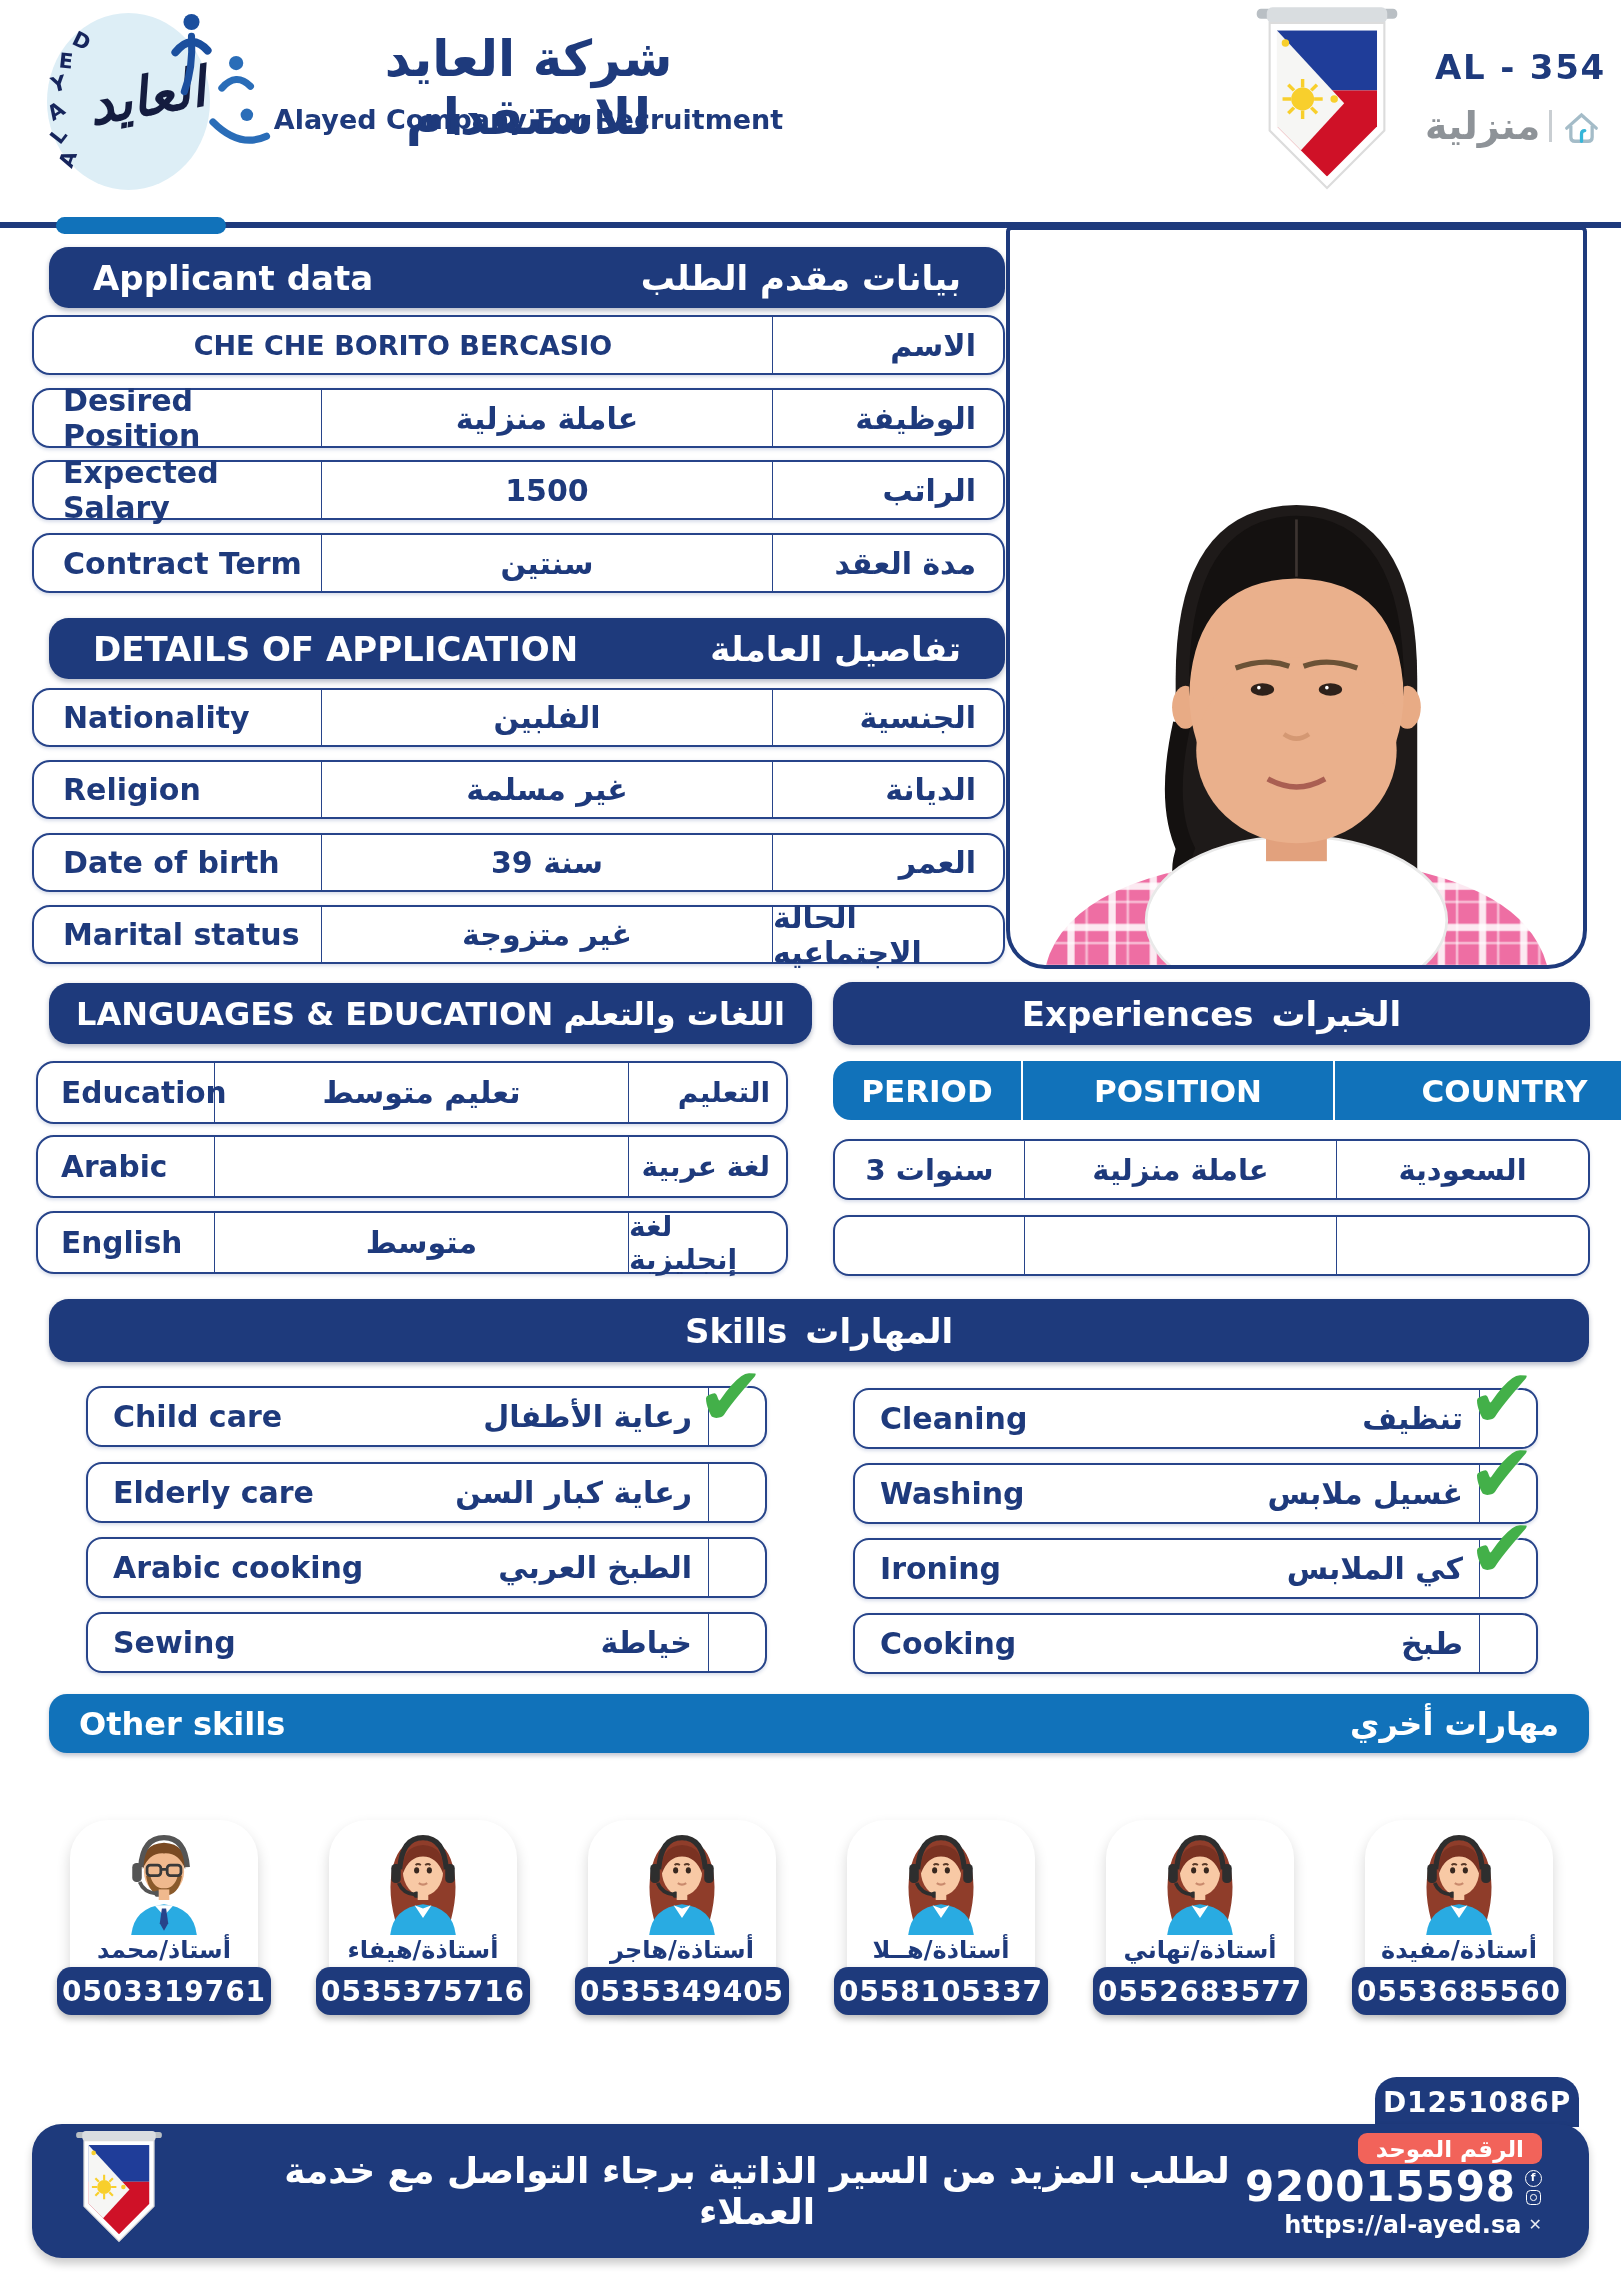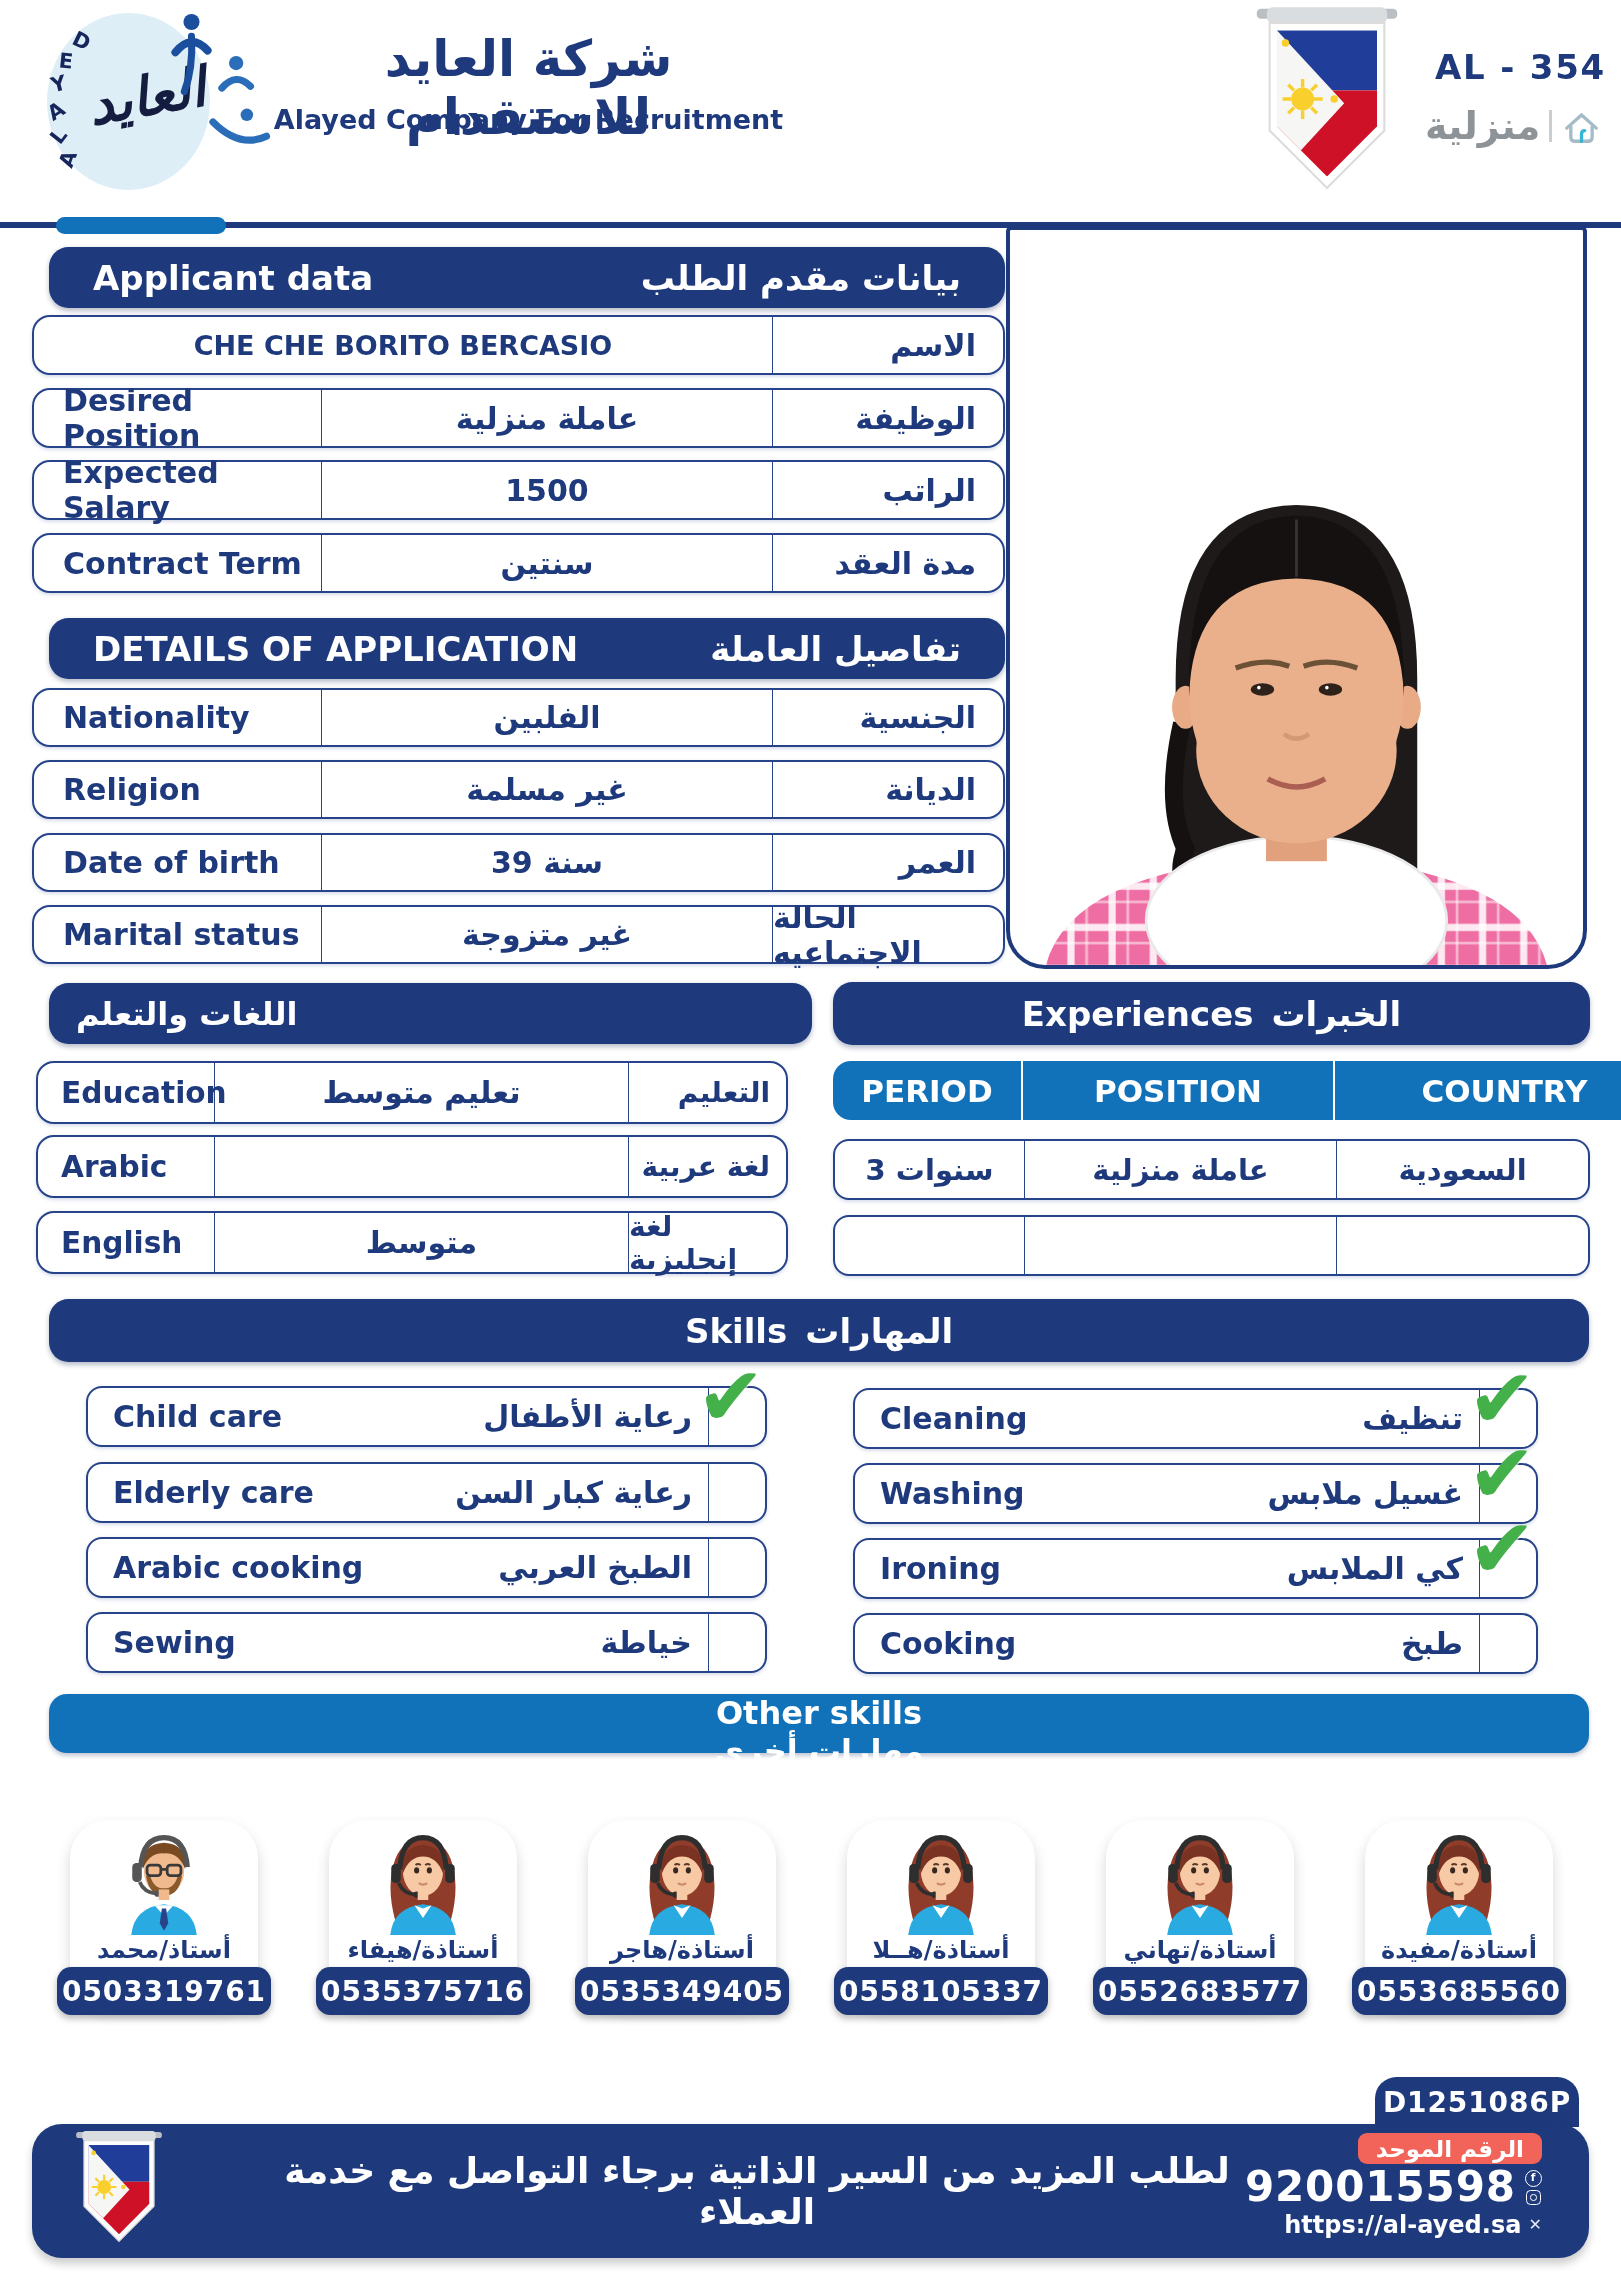--- a/index.html
+++ b/index.html
@@ -39,21 +39,21 @@
   .exprow .ec{border-right:1.8px solid #27448a;}
   .exprow .ec:last-child{border-right:none;}
   .ec{display:flex;align-items:center;justify-content:center;box-sizing:border-box;}
   .ec.c1{width:190px;}.ec.c2{width:312px;}.ec.c3{flex:1;}
   
   .skrow{position:absolute;height:61px;background:#fff;border:2.7px solid #27448a;border-radius:16px;display:flex;align-items:stretch;box-sizing:border-box;font-weight:bold;box-shadow:0 1.8px 3.6px rgba(39,68,138,.18);}
   .sk-en{flex:1;display:flex;align-items:center;padding-left:25px;font-size:30px;}
   .sk-ar{display:flex;align-items:center;padding-right:16px;font-size:30px;}
   .sk-box{width:56px;border-left:1.8px solid #27448a;position:relative;}
   .mark{position:absolute;left:-12.5px;top:-32px;font-style:normal;font-size:82px;line-height:1;color:#43b049;font-weight:bold;text-shadow:0.9px 0.9px 0 rgba(255,255,255,.6);}
-  .otherbar{position:absolute;left:49px;top:1694px;width:1540px;height:59px;background:#1172ba;border-radius:18px;color:#fff;display:flex;align-items:center;justify-content:space-between;padding:0 30px;font-size:32px;font-weight:bold;box-sizing:border-box;box-shadow:0 2.7px 4.5px rgba(20,35,80,.25);flex-direction:column;}
+  .otherbar{position:absolute;left:49px;top:1694px;width:1540px;height:59px;background:#1172ba;border-radius:18px;color:#fff;display:flex;align-items:center;justify-content:space-between;padding:0 30px;font-size:32px;font-weight:bold;box-sizing:border-box;box-shadow:0 2.7px 4.5px rgba(20,35,80,.25);}
   
   .contacts{position:absolute;left:70px;top:1820px;width:1483px;height:197px;display:flex;justify-content:space-between;}
   .card{position:relative;width:188px;height:184px;background:#fff;border-radius:38px;box-shadow:0 7.2px 14.3px rgba(0,0,0,.16);}
   .card .avatar{position:absolute;left:50%;top:9px;transform:translateX(-50%);width:113px;height:106px;}
   .card .nm{position:absolute;left:-10.7px;right:-10.7px;top:116px;text-align:center;font-size:24px;font-weight:bold;color:#1e3a7c;}
   .card .ph{position:absolute;left:-13.4px;right:-13.4px;top:147px;height:48px;background:#1e3a7c;border-radius:14.3px;color:#fff;font-weight:bold;font-size:28px;display:flex;align-items:center;justify-content:center;letter-spacing:0.9px;box-shadow:0 3.6px 7.2px rgba(0,0,0,.28);}
   
   .ref-tab{position:absolute;left:1375px;top:2077px;width:204px;height:50px;background:#1e3a7c;border-radius:21.5px 21.5px 0 0;color:#fff;font-size:28px;font-weight:bold;display:flex;align-items:center;justify-content:center;letter-spacing:0.9px;}
   .footer{position:absolute;left:32px;top:2124px;width:1557px;height:134px;background:#1e3a7c;border-radius:30px;box-shadow:0 5.4px 9px rgba(0,0,0,.2);}
   .footer .flagwrap{position:absolute;left:43px;top:5.4px;width:88px;height:116px;}
@@ -255,20 +255,21 @@
     <span class="fv">39 سنة</span>
     <span class="fa">العمر</span>
   </div>
   <div class="frow" style="left:32px;top:905px;width:973px;height:59px">
     <span class="fl">Marital status</span>
     <span class="fv">غير متزوجة</span>
     <span class="fa">الحالة الاجتماعيه</span>
   </div>
 
   <div class="sec" style="left:49px;top:983px;width:763px;height:61px;padding:0 27px;font-size:32px">
+    <span>LANGUAGES &amp; EDUCATION</span>
     <span>اللغات والتعلم</span>
   </div>
   <div class="frow lang" style="left:36px;top:1061px;width:752px;height:63px">
     <span class="fl">Education</span>
     <span class="fv">تعليم متوسط</span>
     <span class="fa">التعليم</span>
   </div>
   <div class="frow lang" style="left:36px;top:1135px;width:752px;height:63px">
     <span class="fl">Arabic</span>
     <span class="fv"></span>

